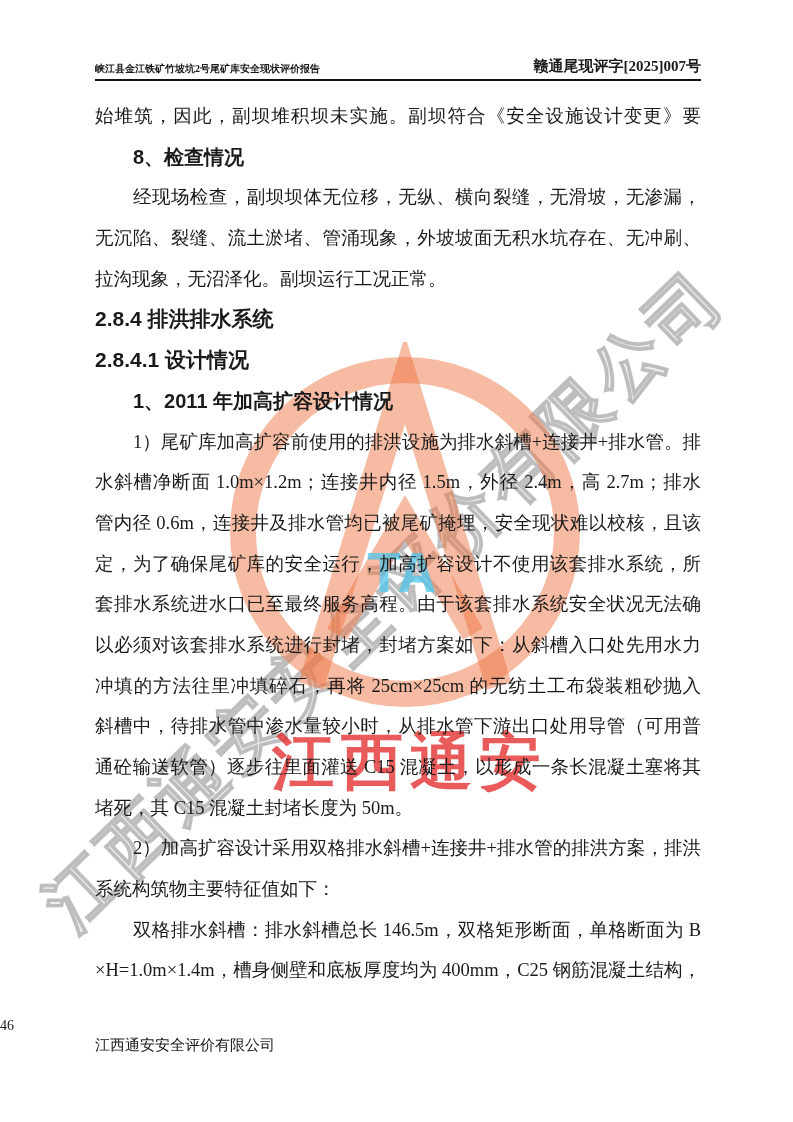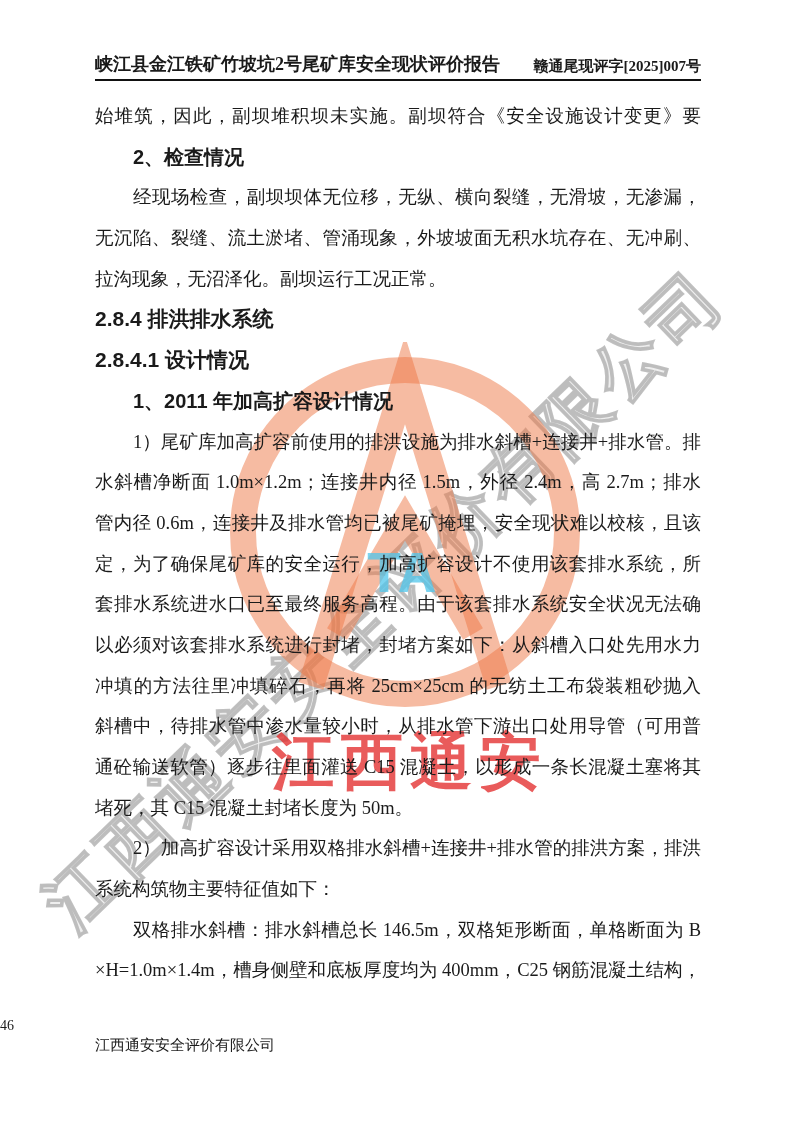--- a/index.html
+++ b/index.html
@@ -7,21 +7,21 @@
     position:relative;width:793px;height:1122px;background:#ffffff;
     margin:0 auto;overflow:hidden;
     font-family:"Liberation Serif","DejaVu Serif",serif;color:#1a1a1a;
   }
   
   .header{
     position:absolute;left:95px;width:606px;top:48px;height:28px;
     border-bottom:2px solid #111;display:flex;justify-content:space-between;
     align-items:flex-end;padding-bottom:3px;z-index:6;
   }
-  .header .h-left{font-size:18px;font-weight:bold;}
+  .header .h-left{font-size:10px;font-weight:bold;}
   .header .h-right{font-size:15px;font-weight:bold;}
   
   .content{position:absolute;left:95px;width:606px;top:96px;z-index:5;}
   .ln{
     height:40.7px;line-height:40.7px;font-size:18.5px;
     white-space:nowrap;
   }
   .j{
     white-space:normal;text-align:justify;text-align-last:justify;
     text-justify:inter-ideograph;overflow:hidden;
@@ -76,21 +76,21 @@
 
   <div class="wm-red">江西通安</div>
 
   <div class="header">
     <span class="h-left">峡江县金江铁矿竹坡坑2号尾矿库安全现状评价报告</span>
     <span class="h-right">赣通尾现评字[2025]007号</span>
   </div>
 
   <div class="content">
     <div class="ln j">始堆筑，因此，副坝堆积坝未实施。副坝符合《安全设施设计变更》要求。</div>
-    <div class="ln ind hd">2、检查情况</div>
+    <div class="ln ind hd">8、检查情况</div>
     <div class="ln j ind">经现场检查，副坝坝体无位移，无纵、横向裂缝，无滑坡，无渗漏，</div>
     <div class="ln j">无沉陷、裂缝、流土淤堵、管涌现象，外坡坡面无积水坑存在、无冲刷、</div>
     <div class="ln">拉沟现象，无沼泽化。副坝运行工况正常。</div>
     <div class="ln hd-num">2.8.4 排洪排水系统</div>
     <div class="ln hd-num">2.8.4.1 设计情况</div>
     <div class="ln ind hd">1、2011 年加高扩容设计情况</div>
     <div class="ln j ind">1）尾矿库加高扩容前使用的排洪设施为排水斜槽+连接井+排水管。排</div>
     <div class="ln j">水斜槽净断面 1.0m×1.2m；连接井内径 1.5m，外径 2.4m，高 2.7m；排水</div>
     <div class="ln j">管内径 0.6m，连接井及排水管均已被尾矿掩埋，安全现状难以校核，且该</div>
     <div class="ln j">定，为了确保尾矿库的安全运行，加高扩容设计不使用该套排水系统，所</div>

